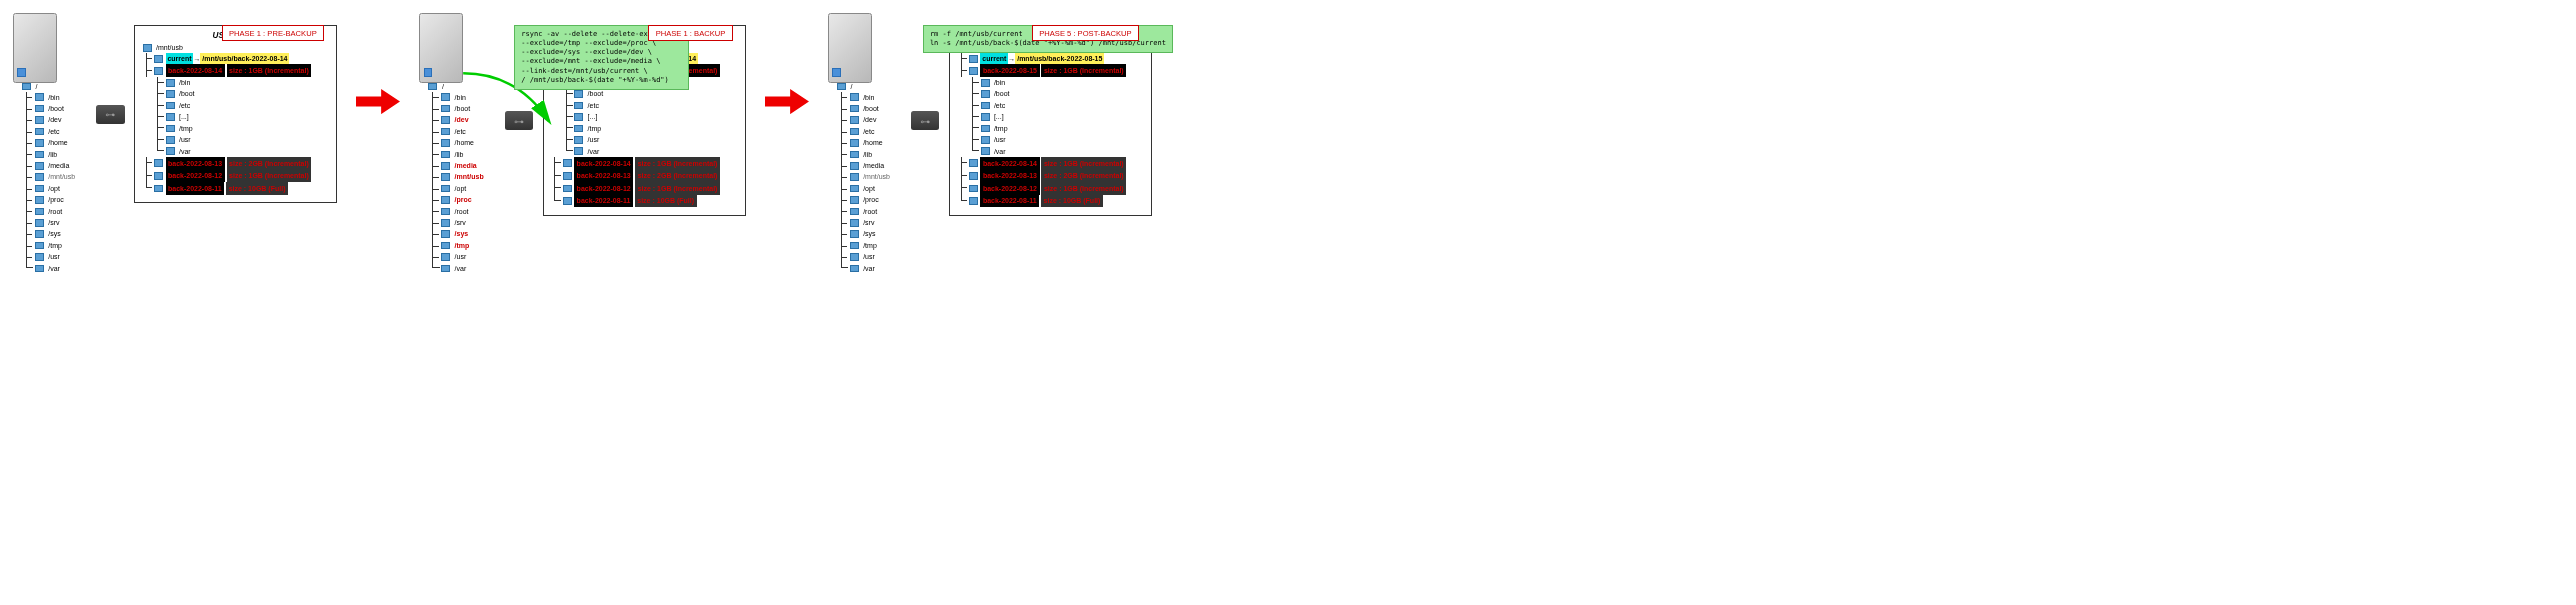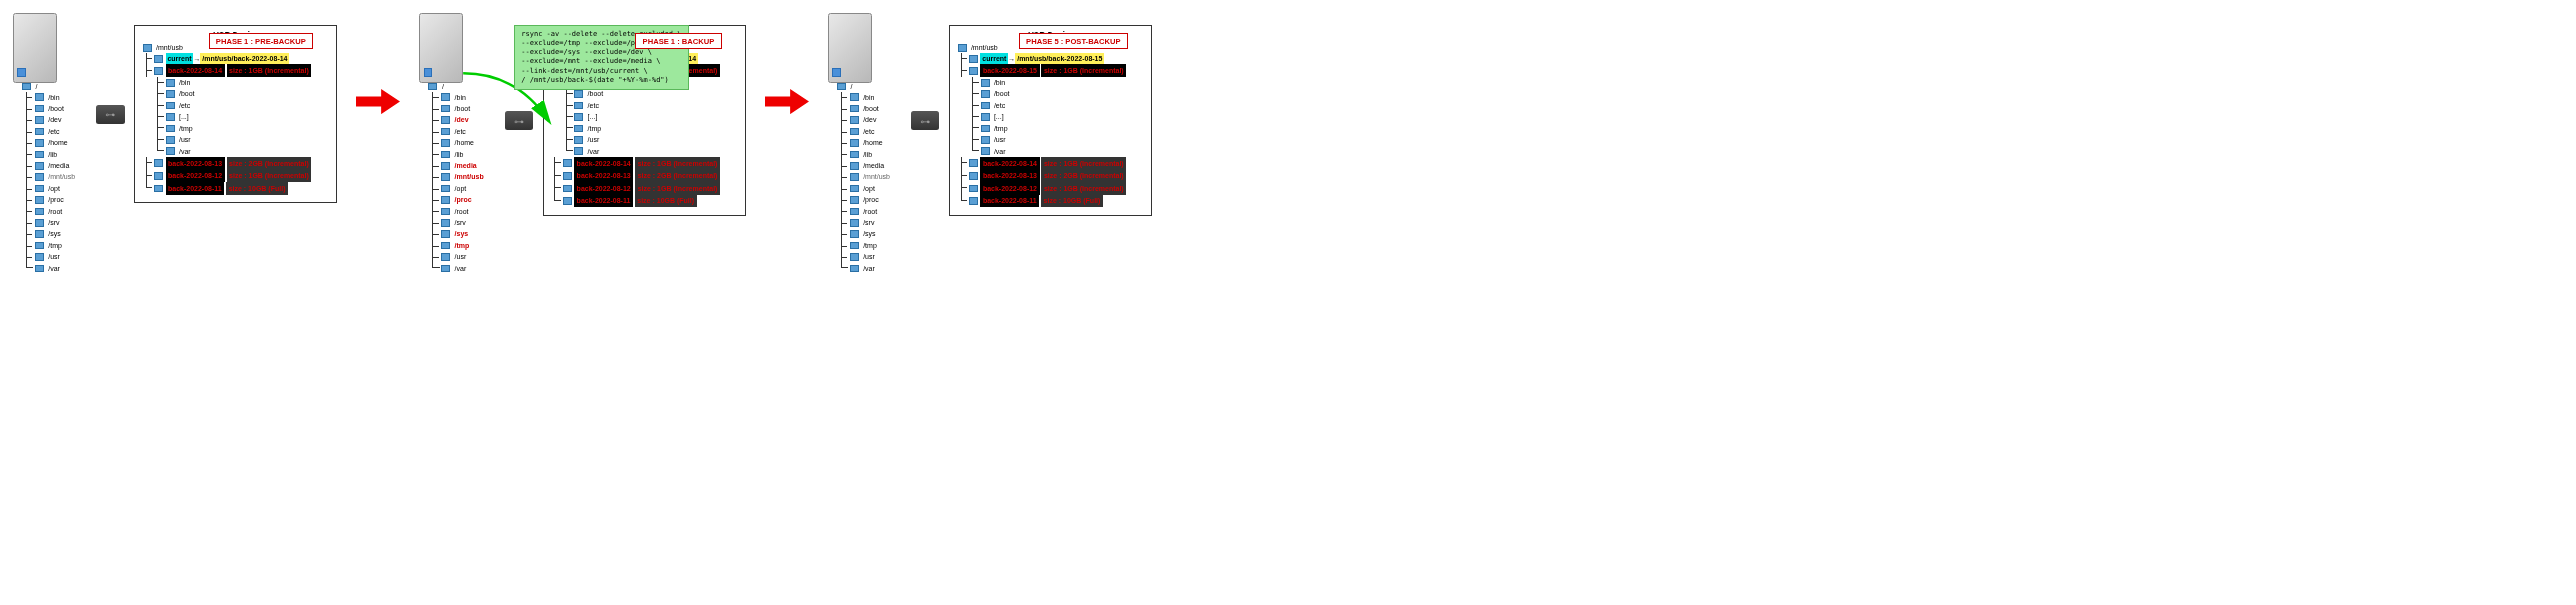--- a/index.html
+++ b/index.html
@@ -1,18 +1,18 @@
 <!DOCTYPE html>
 <html style="font-size:10px"><head>
 <meta charset="utf-8">
 <style>
 * { margin: 0; padding: 0; box-sizing: border-box; }
 body { font-family: Arial, sans-serif; font-size: 7px; background: #fff; padding: 12.7px; display: flex; align-items: flex-start; gap: 12.7px; }
 .phase { position: relative; display: flex; align-items: flex-start; flex-shrink: 0; }
-.phase-badge { position: absolute; top: 12.7px; right: 24px; border: 1.3px solid #c00; color: #c00; font-weight: bold; padding: 2.5px 6.3px; background: #fff; font-size: 7.6px; z-index: 10; margin-top: 8px; }
+.phase-badge { position: absolute; top: 12.7px; right: 13px; border: 1.3px solid #c00; color: #c00; font-weight: normal; padding: 2.5px 6.3px; background: #fff; font-size: 7.6px; z-index: 10; }
 .code-box { position: absolute; top: 12.7px; left: 95px; background: #9de89d; border: 0.6px solid #5ab85a; padding: 3.8px 6.3px; font-family: monospace; font-size: 7px; white-space: pre; z-index: 9; line-height: 1.3; }
 .server { width: 44px; height: 70px; background: linear-gradient(135deg, #e8e8e8, #b8b8b8); border: 0.6px solid #888; border-radius: 2.5px; position: relative; margin-right: 3.2px; }
 .server::after { content: ''; position: absolute; bottom: 5px; left: 3.8px; width: 6.3px; height: 6.3px; background: #4a90d9; border: 0.6px solid #2a6fb8; }
 .tree { margin-left: 9.5px; }
 .tree-root { display: flex; align-items: center; margin-bottom: 1.3px; }
 .folder-icon { width: 9px; height: 7.6px; background: #5a9fd4; border: 0.6px solid #2a6fa4; margin-right: 2.5px; flex-shrink: 0; display: inline-block; }
 .tree-item { display: flex; align-items: center; padding-left: 12.7px; position: relative; line-height: 11.4px; }
 .tree-item::before { content: ''; position: absolute; left: 3.8px; top: 0; bottom: 50%; width: 6.3px; border-left: 0.6px solid #333; border-bottom: 0.6px solid #333; }
 .tree-item.cont::before { bottom: 0; border-bottom: none; }
 .tree-item.cont::after { content: ''; position: absolute; left: 3.8px; top: 50%; width: 6.3px; border-top: 0.6px solid #333; }
@@ -323,20 +323,22 @@
 </div>
 
 <div class="arrow-big">
   <svg viewBox="0 0 70 40">
       <polygon points="0,12 40,12 40,0 70,20 40,40 40,28 0,28"></polygon>
     </svg>
 </div>
 
 <div class="phase">
   <div class="phase-badge">PHASE 5 : POST-BACKUP</div>
+  <div class="code-box">rm -f /mnt/usb/current
+ln -s /mnt/usb/back-$(date "+%Y-%m-%d") /mnt/usb/current</div>
   <div class="server-column">
     <div class="server"></div>
     <div class="tree">
       <div class="tree-root">
           <span class="folder-icon"></span>
           <span class="label">/</span>
         </div>
       <div>
           <div class="tree-item cont">
             <span class="folder-icon"></span>

